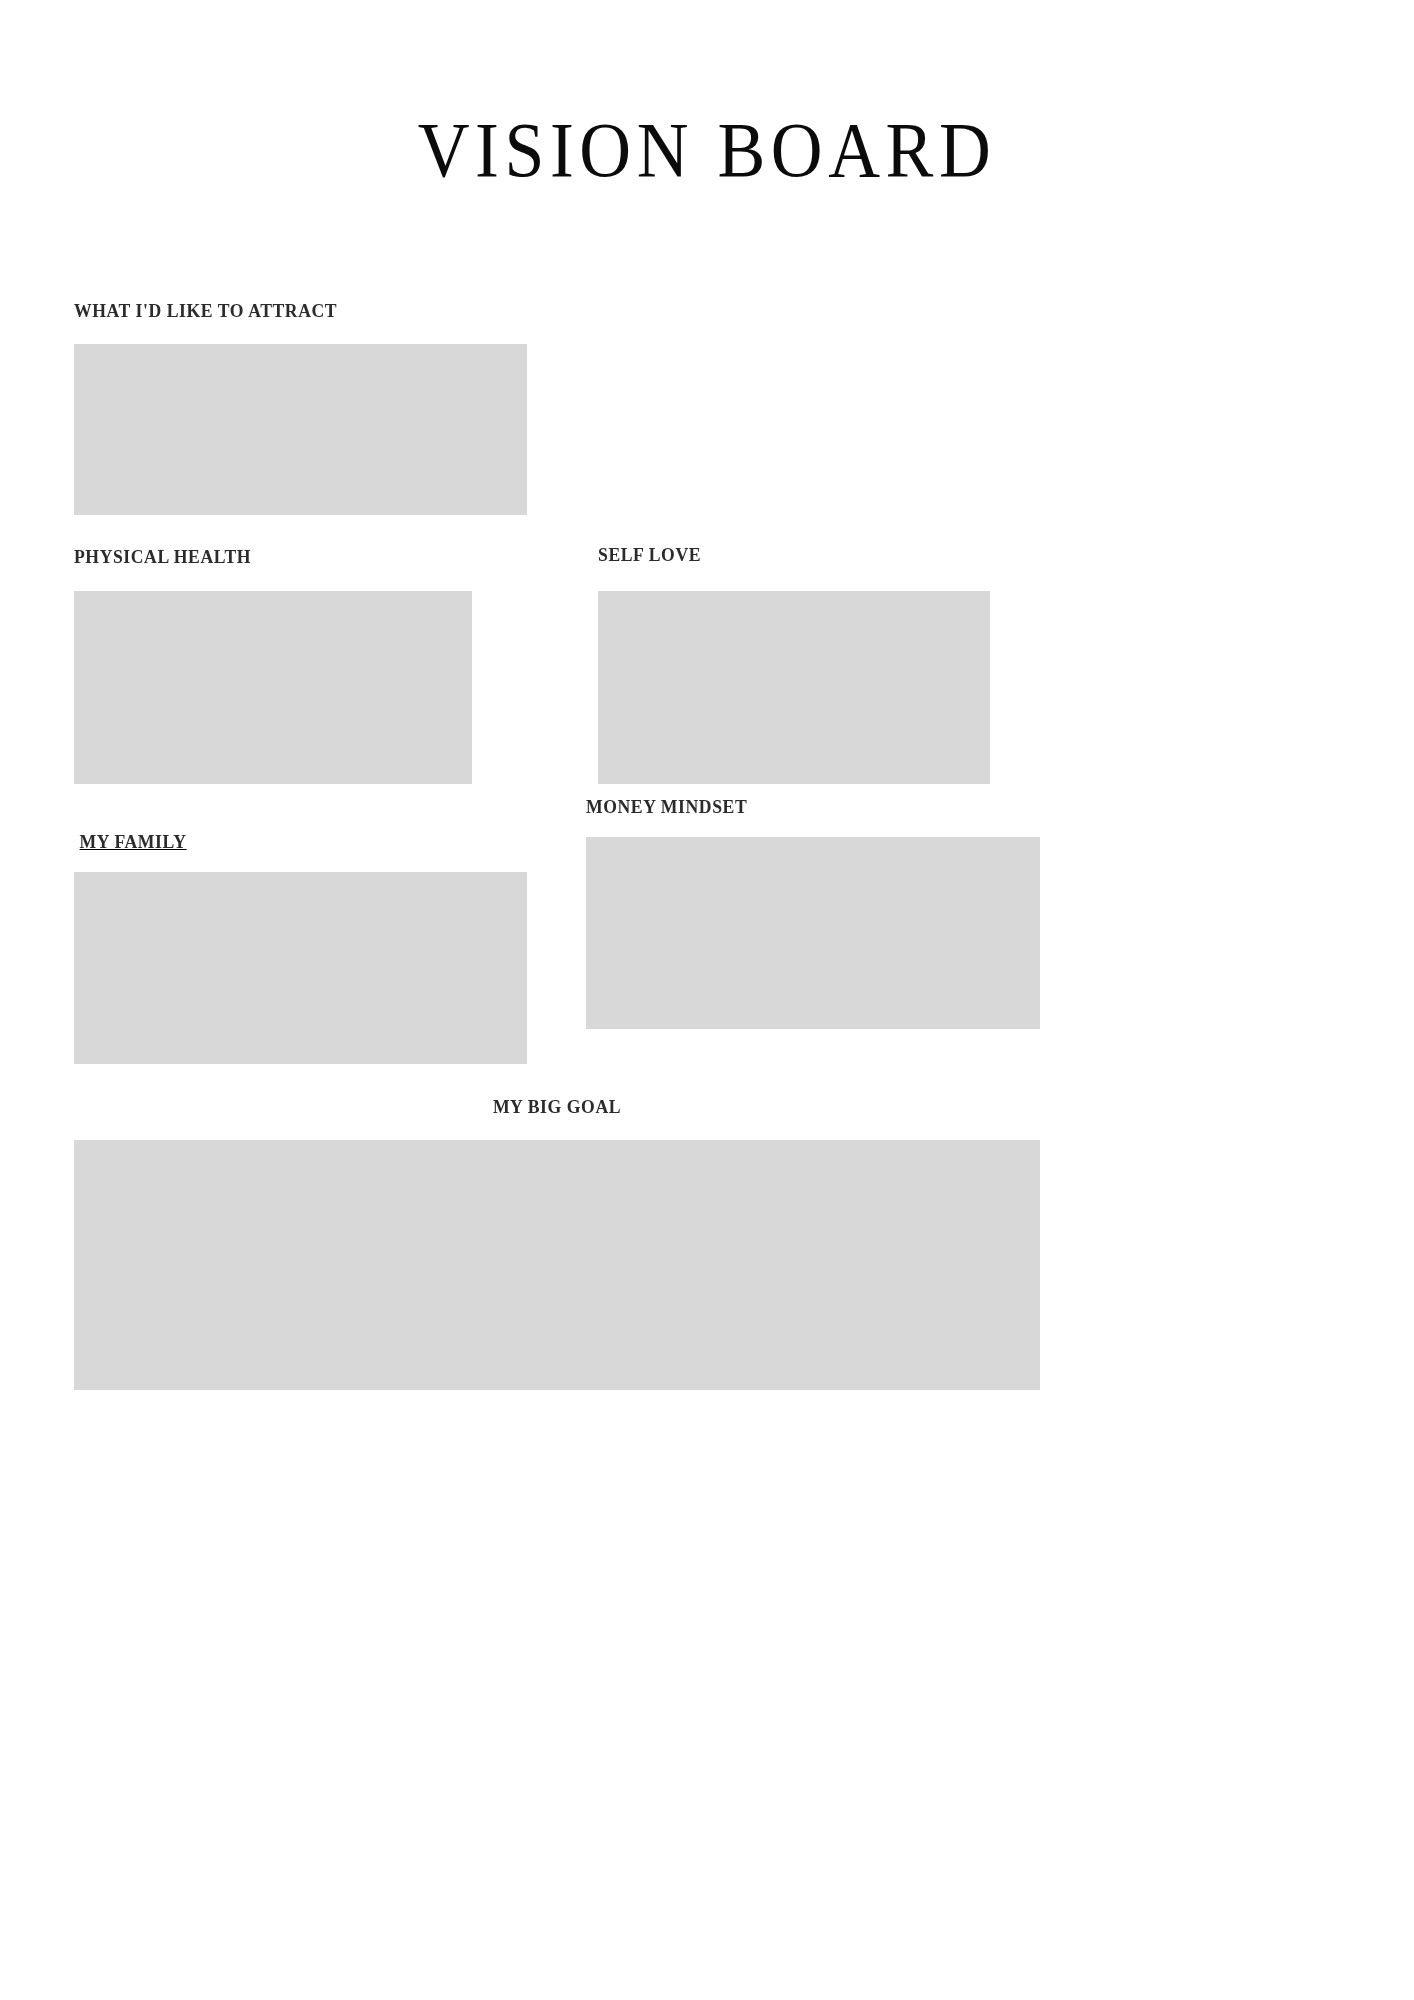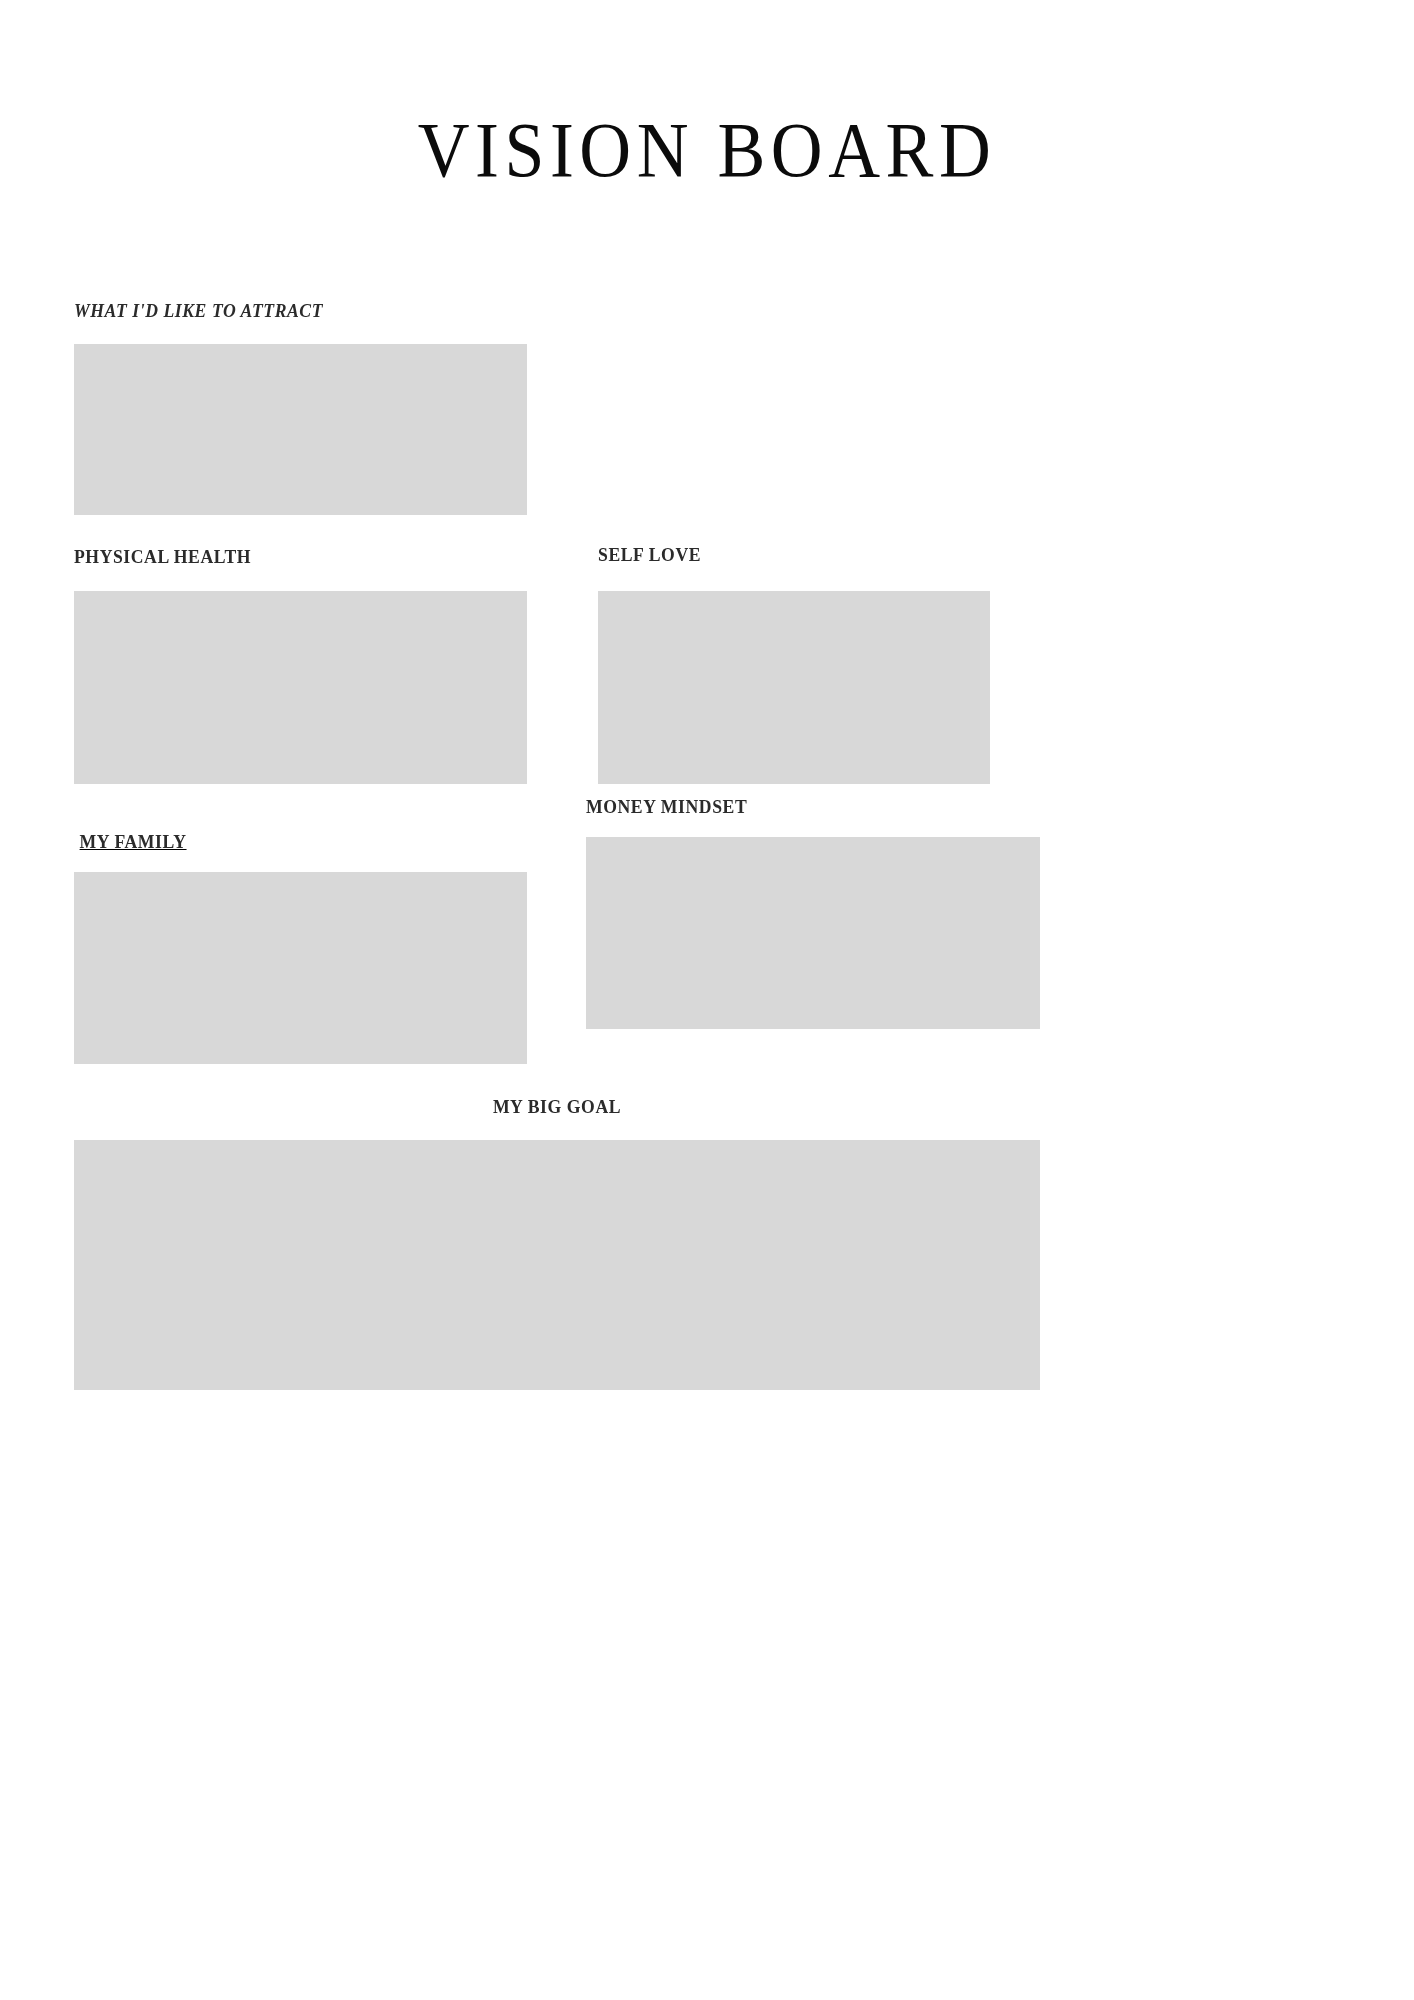--- a/index.html
+++ b/index.html
@@ -64,28 +64,28 @@
     transform-origin: center center;
     text-align: center;
   }
 
   .image-slot {
     background: #d8d8d8;
     width: 100%;
   }
 
   
-  .sec-attract       { left: 74px;  top: 300px; width: 453px; font-style: italic; }
+  .sec-attract       { left: 74px;  top: 300px; width: 453px; }
   .sec-attract .image-slot       { height: 171px; margin-top: 22px; }
 
   .sec-spirituality  { left: 598px; top: 297px; width: 456px; }
   .sec-spirituality .image-slot  { height: 171px; margin-top: 25px; }
 
   
-  .sec-physical      { left: 74px;  top: 546px; width: 453px; }
+  .sec-physical      { left: 74px;  top: 546px; width: 398px; }
   .sec-physical .image-slot      { height: 193px; margin-top: 23px; }
 
   .sec-selflove      { left: 598px; top: 544px; width: 392px; }
   .sec-selflove .image-slot      { height: 193px; margin-top: 25px; }
 
   
   .sec-family        { left: 74px;  top: 831px; width: 453px; text-decoration: underline; }
   .sec-family .section-label     { padding-left: 6px; }
   .sec-family .image-slot        { height: 192px; margin-top: 19px; }
 

